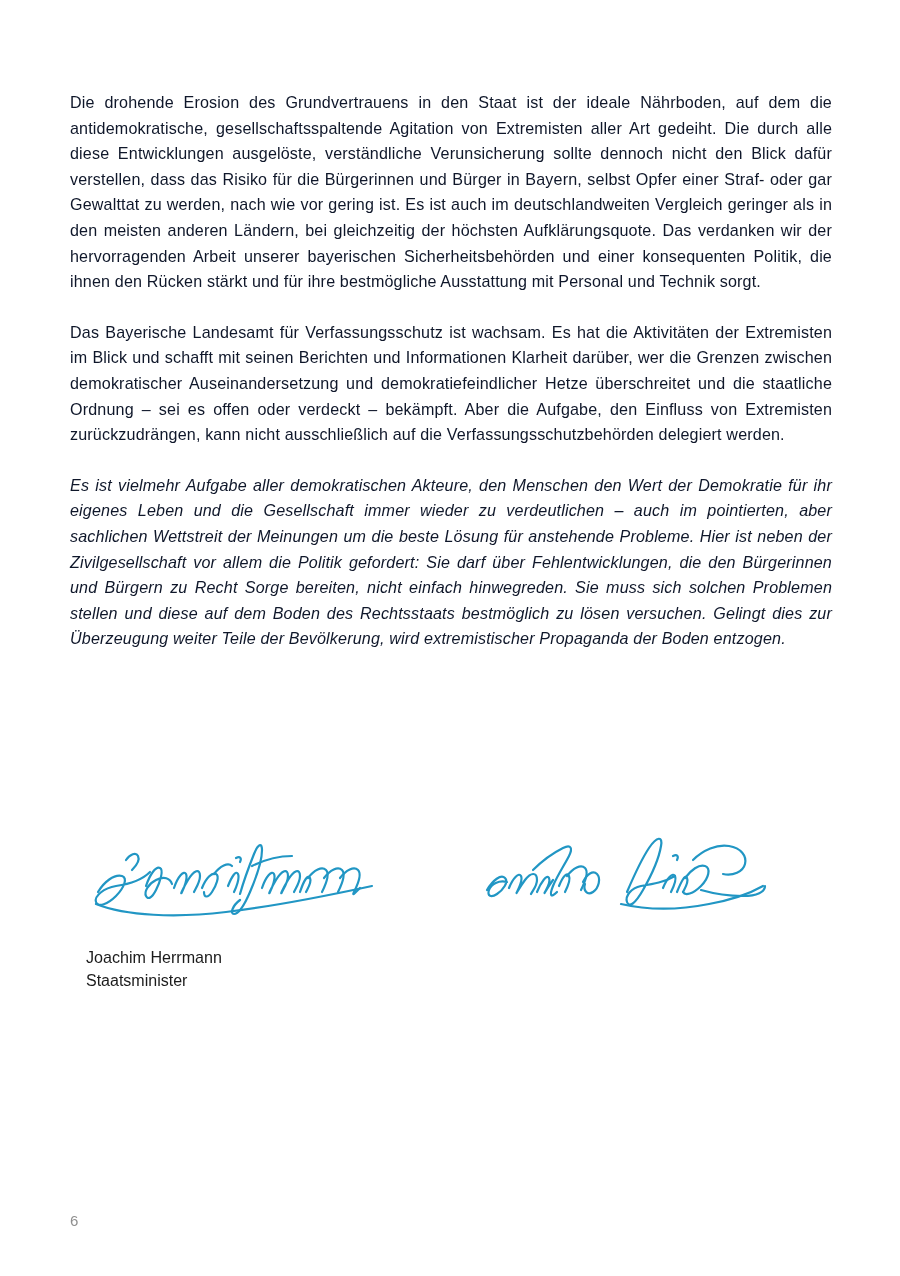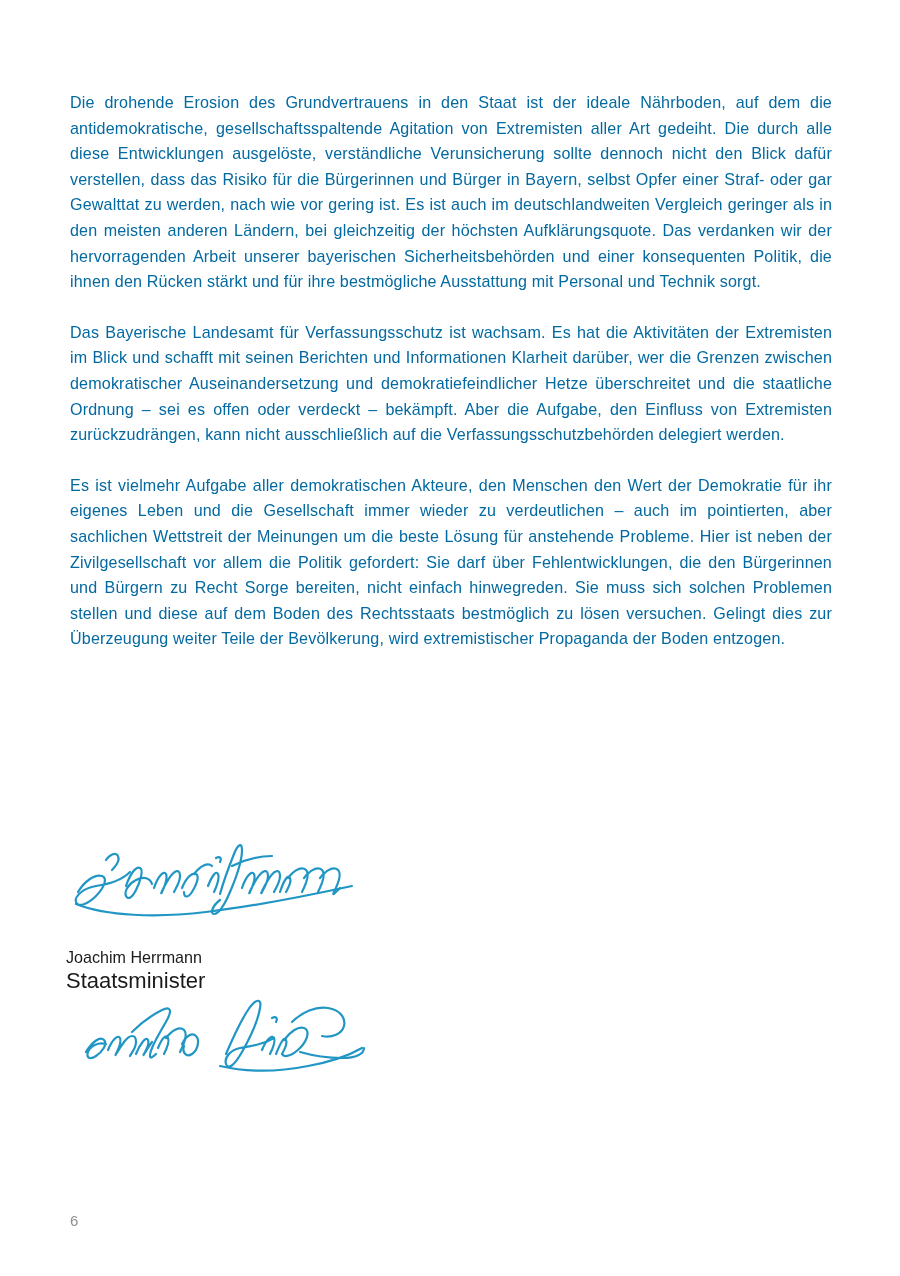--- a/index.html
+++ b/index.html
@@ -27,54 +27,55 @@
     left: 70px;
     top: 90px;
     width: 762px;
   }
   .para {
     font-size: 16.1px;
     line-height: 25.6px;
     text-align: justify;
     text-justify: inter-word;
     margin: 0 0 25px 0;
-    color: #0369a1;
+    color: #0f172a;
     letter-spacing: 0.01em;
     hyphens: manual;
   }
   .para:last-child {
     margin-bottom: 0;
+    font-style: italic;
   }
   .signatures {
     position: absolute;
-    left: 66px;
+    left: 86px;
     top: 830px;
     width: 762px;
     display: flex;
-    flex-direction: column;
+    flex-direction: row;
   }
   .sig-block {
     width: 381px;
     position: relative;
   }
   .sig-block.second {
     padding-left: 0;
   }
   .sig-img {
     height: 110px;
     display: block;
   }
   .sig-name {
     font-size: 16.1px;
     line-height: 23px;
     color: #1b1b1b;
     margin: 0;
   }
   .sig-role {
-    font-size: 22px;
+    font-size: 16px;
     line-height: 23px;
     color: #1b1b1b;
     margin: 0;
   }
   .sig-names {
     margin-top: 6px;
   }
   .page-number {
     position: absolute;
     left: 70px;

